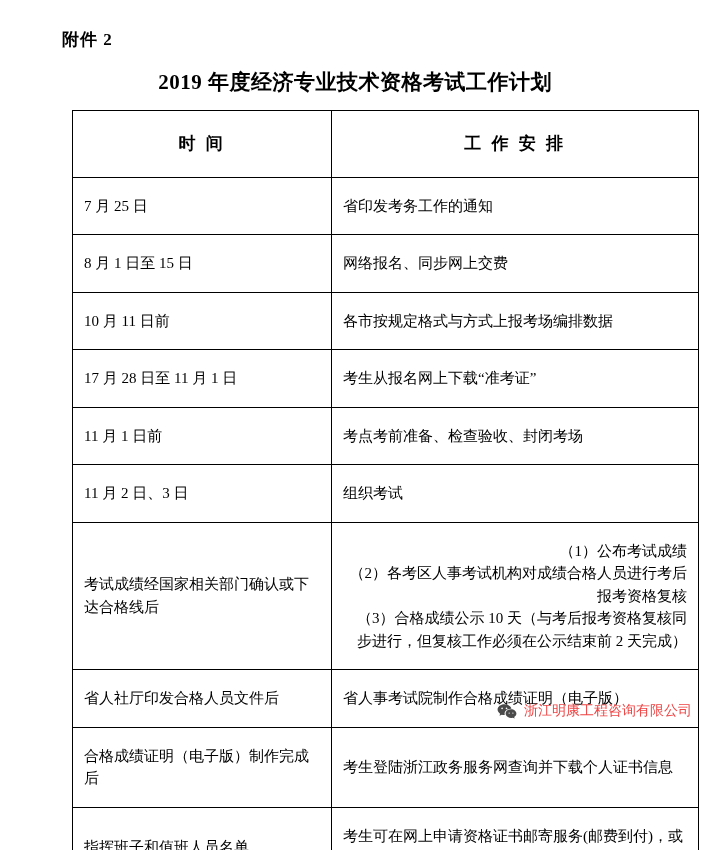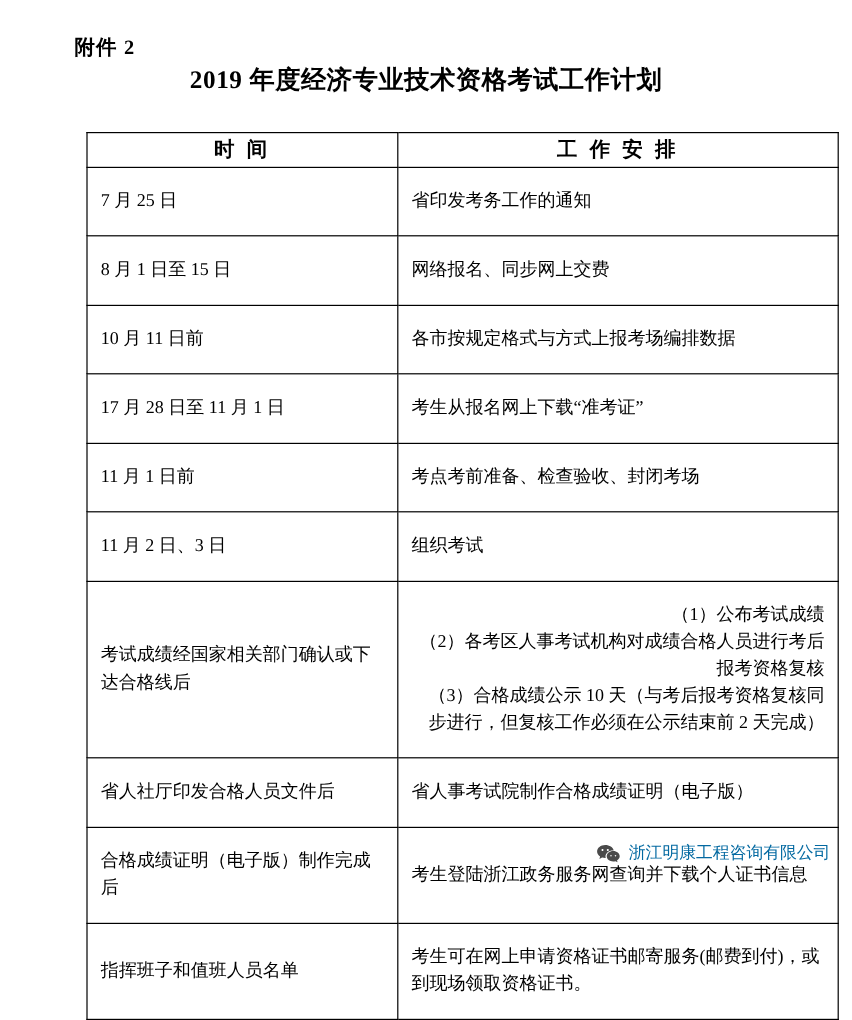--- a/index.html
+++ b/index.html
@@ -24,21 +24,21 @@
   .attachment-label {
     position: absolute;
     top: 28px;
     left: 62px;
     font-size: 17px;
     font-weight: bold;
     letter-spacing: 1px;
   }
   .doc-title {
     position: absolute;
-    top: 52px;
+    top: 68px;
     left: 0;
     width: 710px;
     text-align: center;
     font-size: 21px;
     font-weight: bold;
     letter-spacing: 0.5px;
   }
   .table-wrap {
     position: absolute;
     top: 110px;
@@ -55,21 +55,21 @@
     vertical-align: middle;
     padding: 17px 11px;
     font-size: 15px;
     line-height: 1.5;
   }
   table.plan tr.header td {
     text-align: center;
     font-weight: bold;
     font-size: 17px;
     letter-spacing: 3px;
-    padding: 1px 8px;
+    padding: 20px 8px;
   }
   td.col-time {
     width: 242px;
   }
   td.col-work {
     width: 350px;
   }
   td.multi {
     line-height: 1.55;
   }
@@ -81,21 +81,21 @@
     align-items: center;
     gap: 7px;
   }
   .wechat-icon {
     width: 20px;
     height: 17px;
     display: block;
   }
   .brand-text {
     font-size: 14px;
-    color: #0369a1;
+    color: #ef4444;
     font-family: "Liberation Sans", sans-serif;
   }
 </style>
 </head>
 <body>
 
 <div class="page">
 
   <div class="attachment-label">附件 2</div>
 

